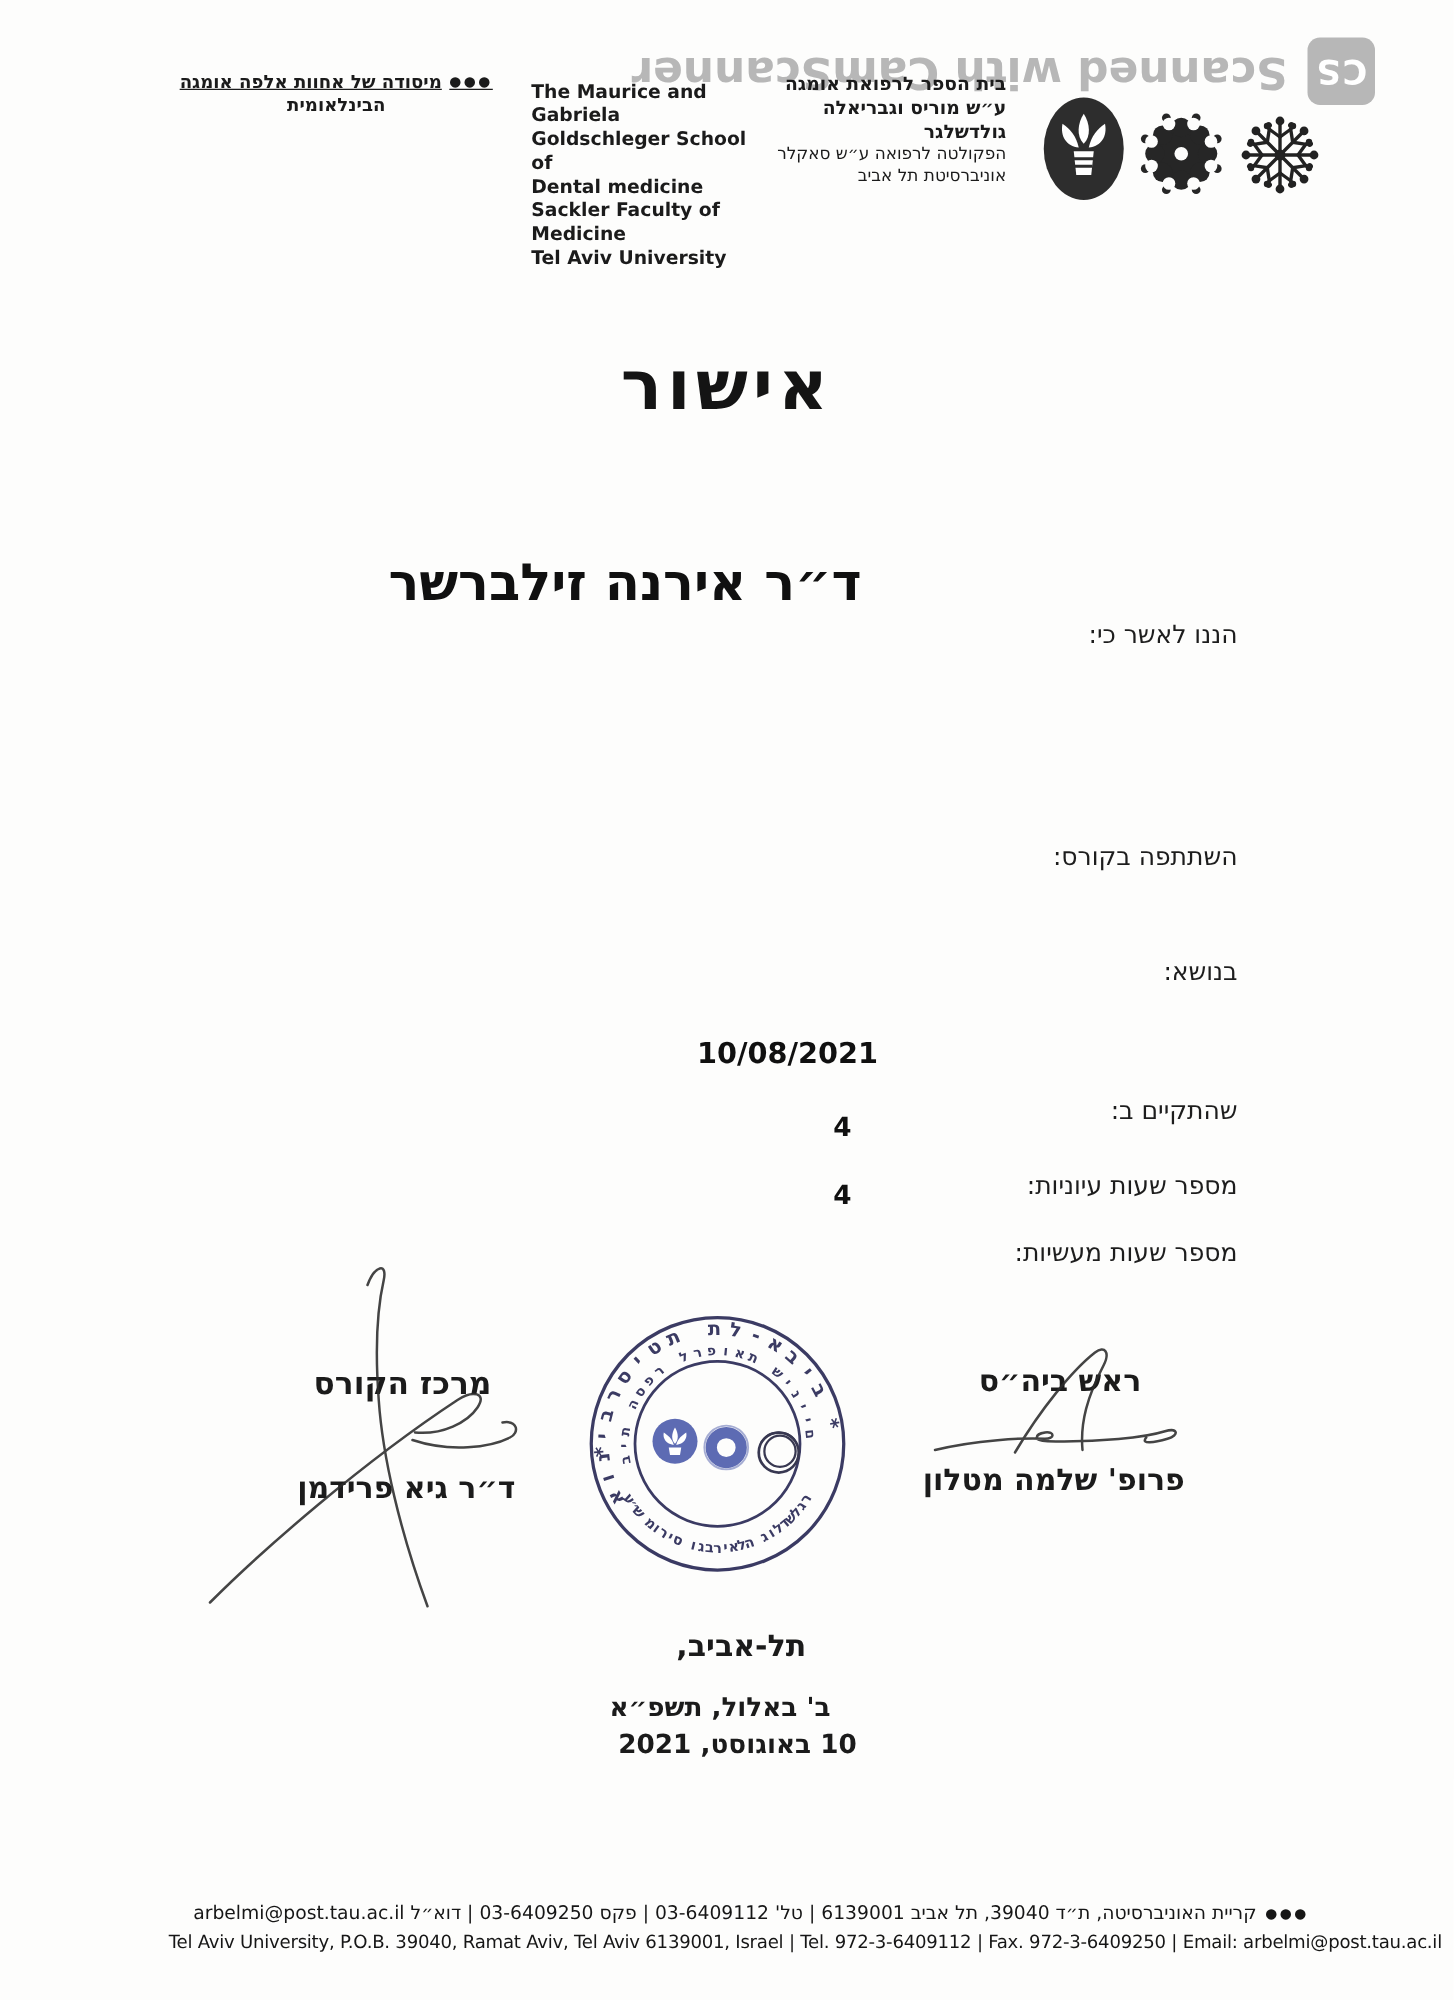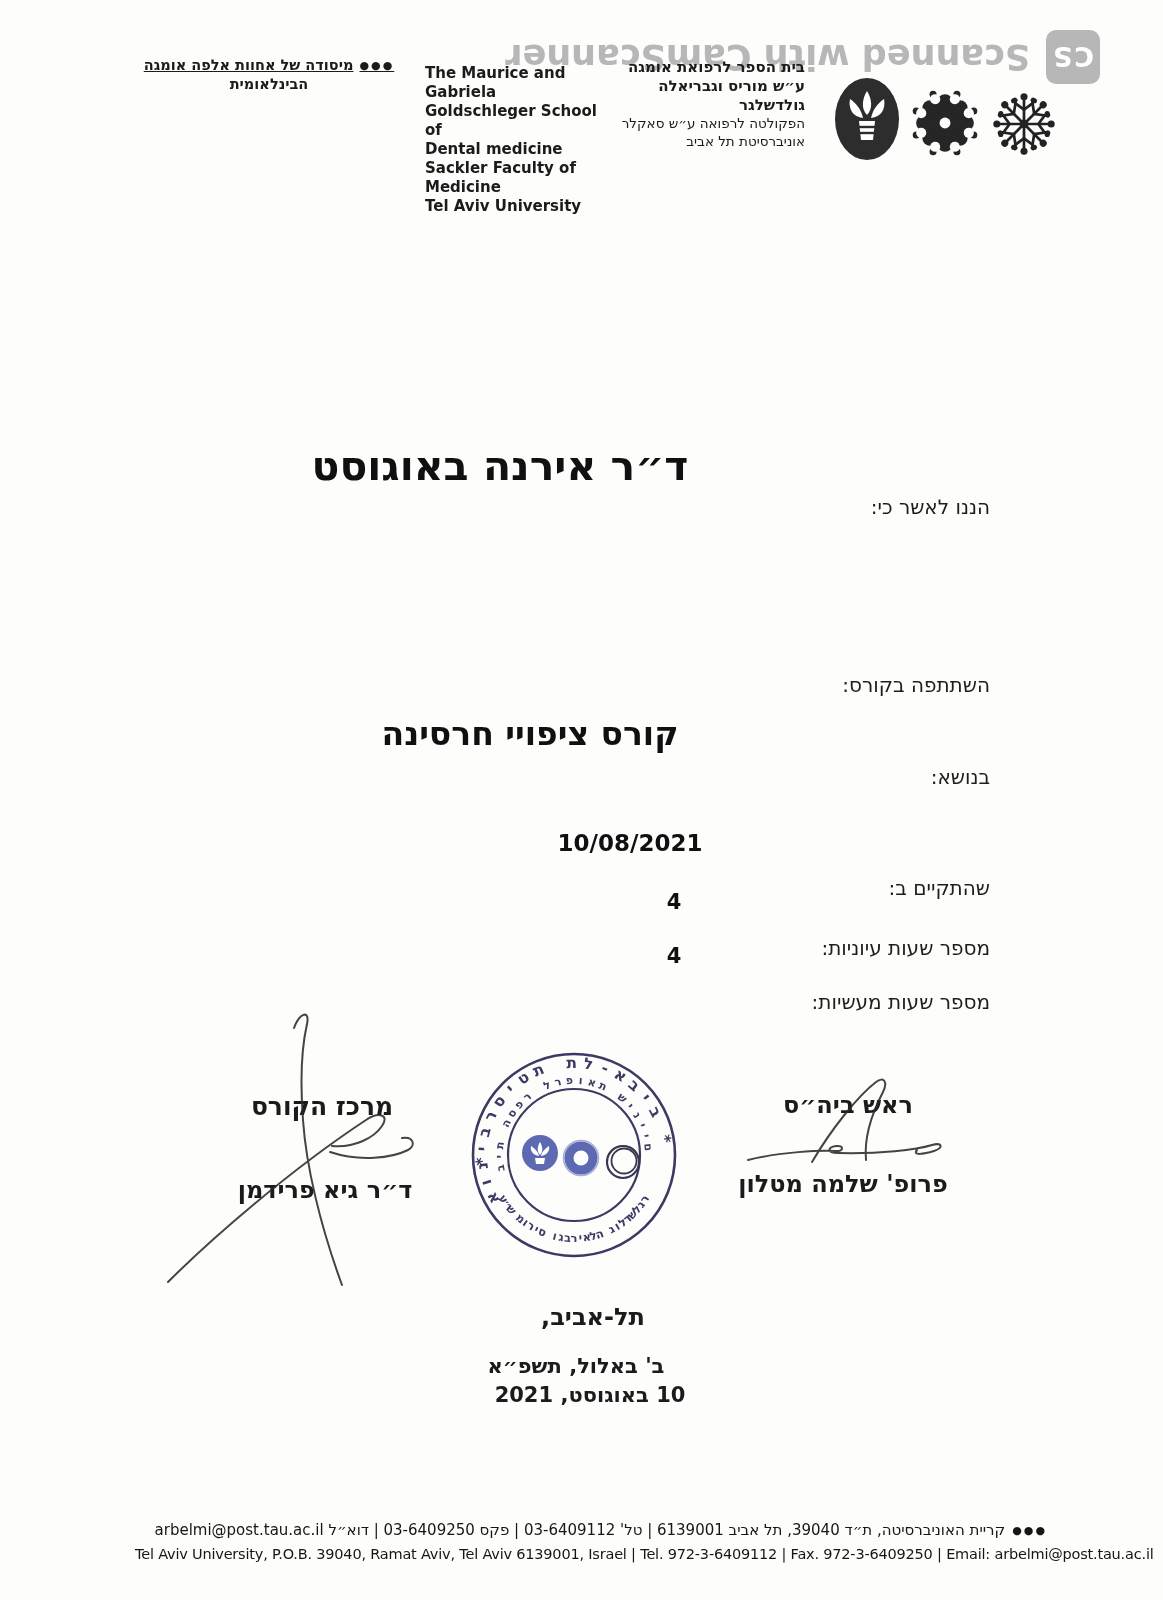--- a/index.html
+++ b/index.html
@@ -172,28 +172,28 @@
       <use href="#br" transform="translate(50,50) rotate(45)"></use>
       <use href="#br" transform="translate(50,50) rotate(90)"></use>
       <use href="#br" transform="translate(50,50) rotate(135)"></use>
       <use href="#br" transform="translate(50,50) rotate(180)"></use>
       <use href="#br" transform="translate(50,50) rotate(225)"></use>
       <use href="#br" transform="translate(50,50) rotate(270)"></use>
       <use href="#br" transform="translate(50,50) rotate(315)"></use>
     </svg>
   </div>
 
+  <div class="title">אישור</div>
 
   <div class="lbl" style="top:452px">הננו לאשר כי:</div>
-  <div class="val v-name">ד״ר אירנה באוגוסט</div>
+  <div class="val v-name">ד״ר אירנה זילברשר</div>
 
   <div class="lbl" style="top:630px">השתתפה בקורס:</div>
 
   <div class="lbl" style="top:722px">בנושא:</div>
-  <div class="val v-subject">קורס ציפויי חרסינה</div>
 
   <div class="lbl" style="top:833px">שהתקיים ב:</div>
   <div class="val v-date">10/08/2021</div>
 
   <div class="lbl" style="top:893px">מספר שעות עיוניות:</div>
   <div class="val v-h1">4</div>
 
   <div class="lbl" style="top:947px">מספר שעות מעשיות:</div>
   <div class="val v-h2">4</div>
 

